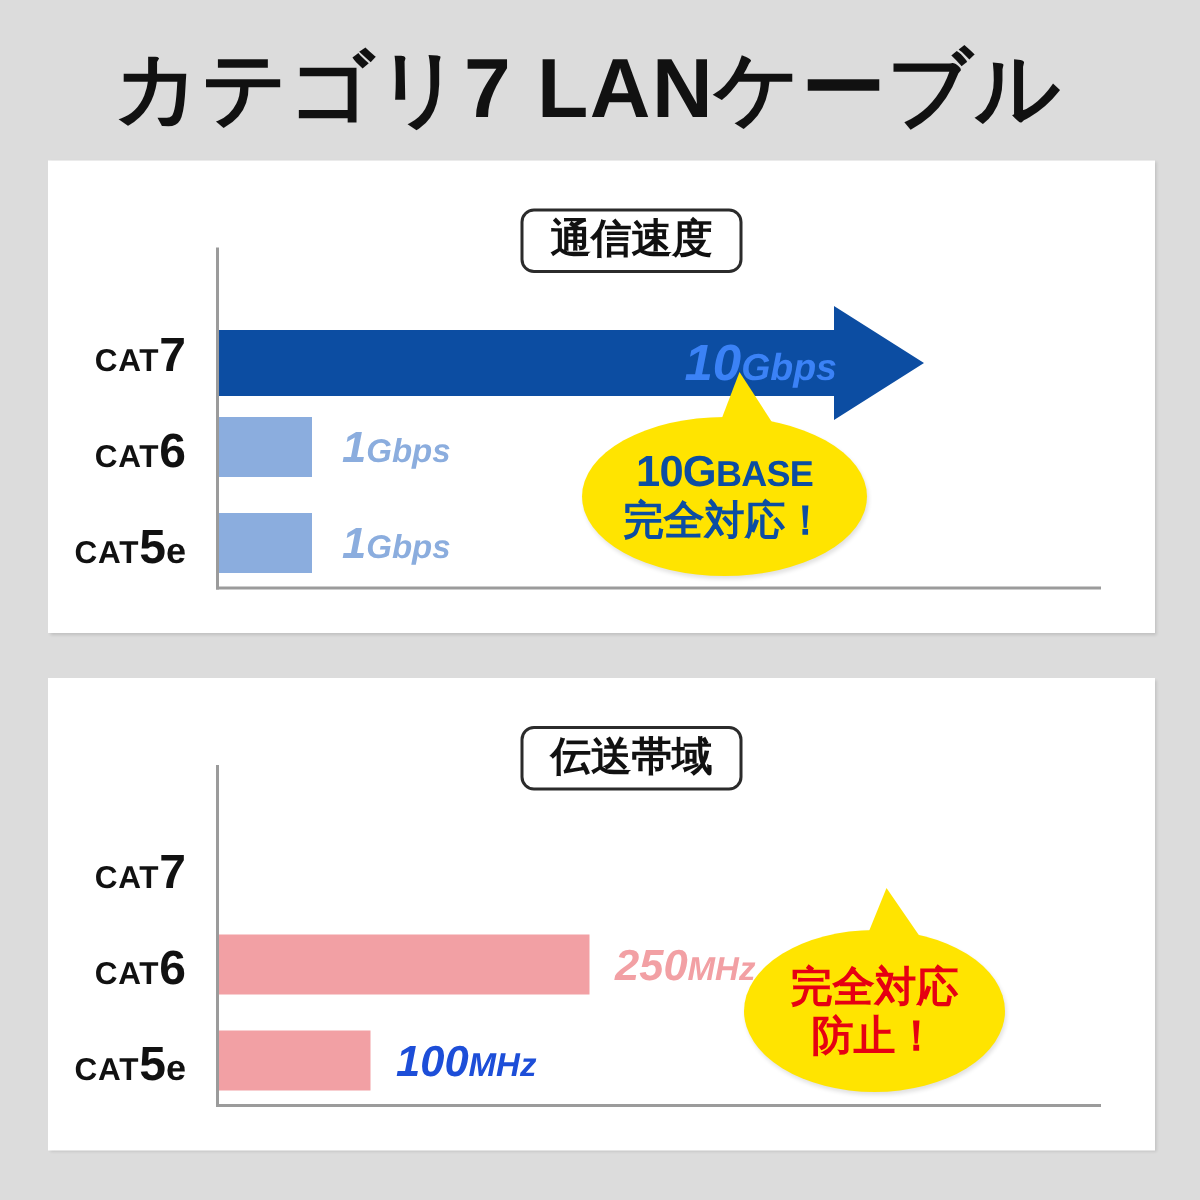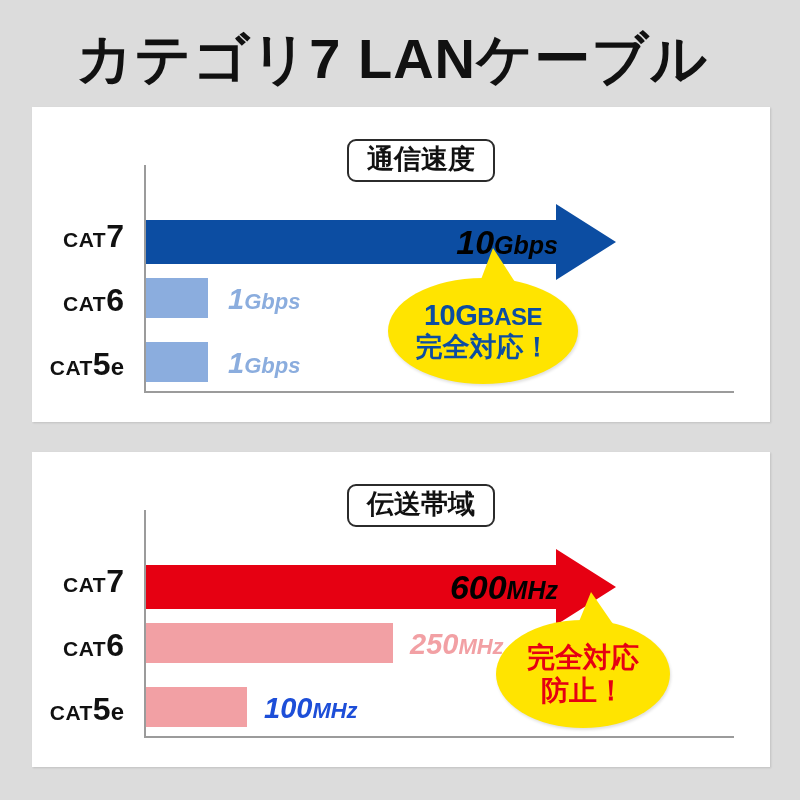--- a/index.html
+++ b/index.html
@@ -69,21 +69,21 @@
 
   
   .bar{position:absolute;left:114px;}
   .bar-small{height:40px;}
 
   
   .arrow-wrap{position:absolute;left:114px;top:97px;height:76px;}
   .arrow-svg{display:block;}
   .arrow-value{
     position:absolute;top:50%;transform:translateY(-50%);
-    color:#000000;font-style:italic;font-weight:bold;
+    color:#3b82f6;font-style:italic;font-weight:bold;
     line-height:1;white-space:nowrap;
   }
   .arrow-value .num{font-size:34px;}
   .arrow-value .unit{font-size:25px;}
 
   
   .bar-value{
     position:absolute;font-style:italic;font-weight:bold;
     line-height:1;white-space:nowrap;
   }
@@ -199,28 +199,20 @@
       <div class="cat-label" id="lbl7">
         <span class="sm">CAT</span><span class="bg">7</span><span class="suf"></span>
       </div>
       <div class="cat-label" id="lbl6">
         <span class="sm">CAT</span><span class="bg">6</span><span class="suf"></span>
       </div>
       <div class="cat-label" id="lbl5">
         <span class="sm">CAT</span><span class="bg">5</span><span class="suf">e</span>
       </div>
 
-      <div class="arrow-wrap">
-        <svg class="arrow-svg" width="470" height="76" viewBox="0 0 470 76">
-          <polygon points="0,16 410,16 410,0 470,38 410,76 410,60 0,60" fill="#e60012"></polygon>
-        </svg>
-        <div class="arrow-value" style="right:58px;">
-          <span class="num">600</span><span class="unit">MHz</span>
-        </div>
-      </div>
 
       <div class="bar bar-small" style="top:171px;width:247px;background:#f2a0a4;"></div>
       <div class="bar-value" style="left:378px;top:178px;color:#f2a0a4;">
         <span class="num">250</span><span class="unit">MHz</span>
       </div>
 
       <div class="bar bar-small" style="top:235px;width:101px;background:#f2a0a4;"></div>
       <div class="bar-value" style="left:232px;top:242px;color:#1d4ed8;">
         <span class="num">100</span><span class="unit">MHz</span>
       </div>

